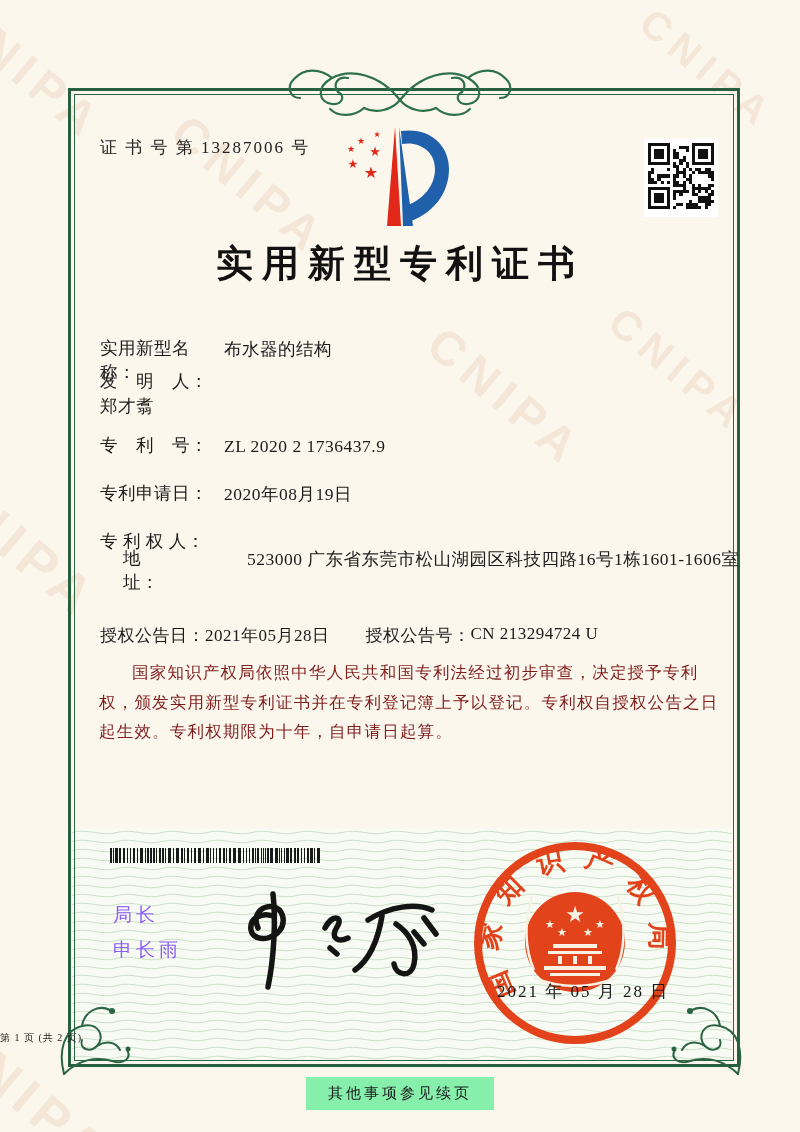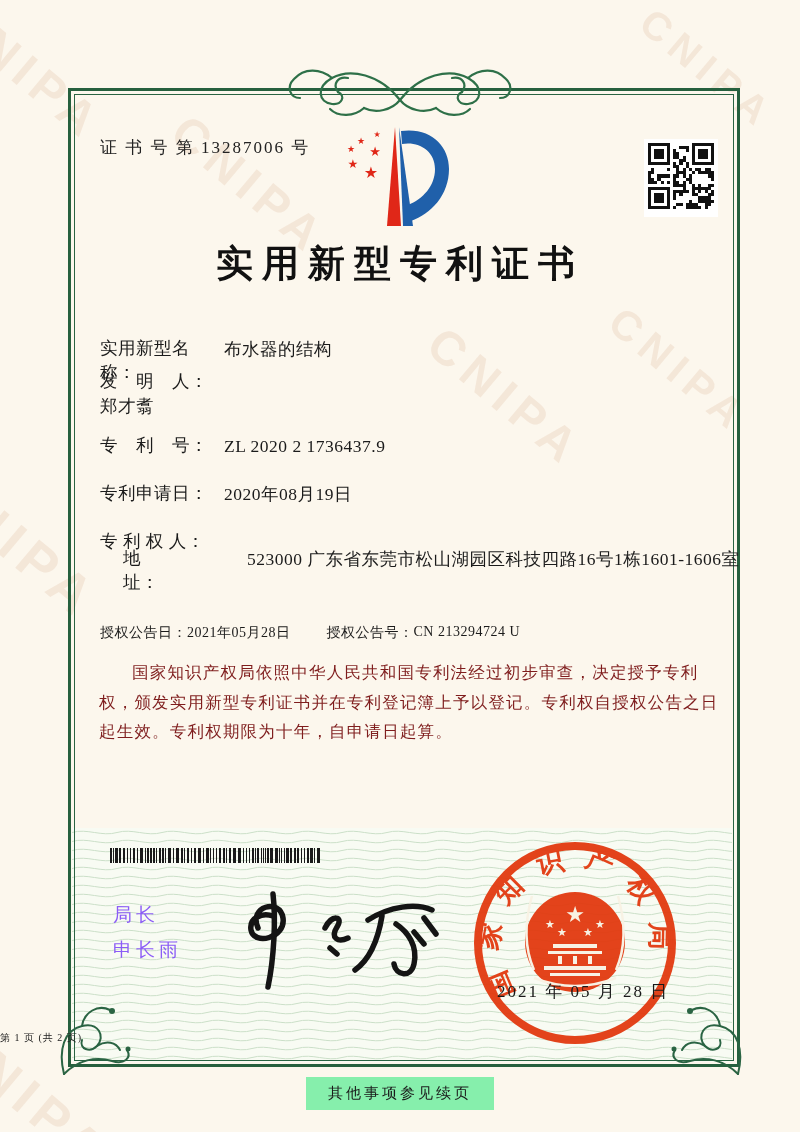--- a/index.html
+++ b/index.html
@@ -43,21 +43,21 @@
   .doc-title{
     position:absolute;left:0;top:239px;width:800px;z-index:4;
     text-align:center;font-size:37px;font-weight:700;letter-spacing:9px;color:#111;
   }
   .row{
     position:absolute;left:100px;z-index:4;display:flex;
     font-size:17.5px;color:#1b1b1b;letter-spacing:0.5px;
   }
   .row .lab{width:124px;flex:none;}
   .row .val{max-width:505px;line-height:27px;}
-  .row2{position:absolute;left:100px;z-index:4;display:flex;font-size:14px;color:#1b1b1b;letter-spacing:0.5px;}
+  .row2{position:absolute;left:100px;z-index:4;display:flex;font-size:17px;color:#1b1b1b;letter-spacing:0.5px;}
   .pair{display:flex;}
   .pair .lab{flex:none;}
   .pair2{margin-left:36px;}
   .legal{
     position:absolute;left:99px;top:658px;width:622px;z-index:4;
     font-size:16.5px;line-height:29.5px;letter-spacing:1.2px;color:#7f1d1d;
   }
   .legal p{margin:0;text-indent:2em;}
   .barcode{position:absolute;left:110px;top:848px;z-index:4;}
   .officer{

